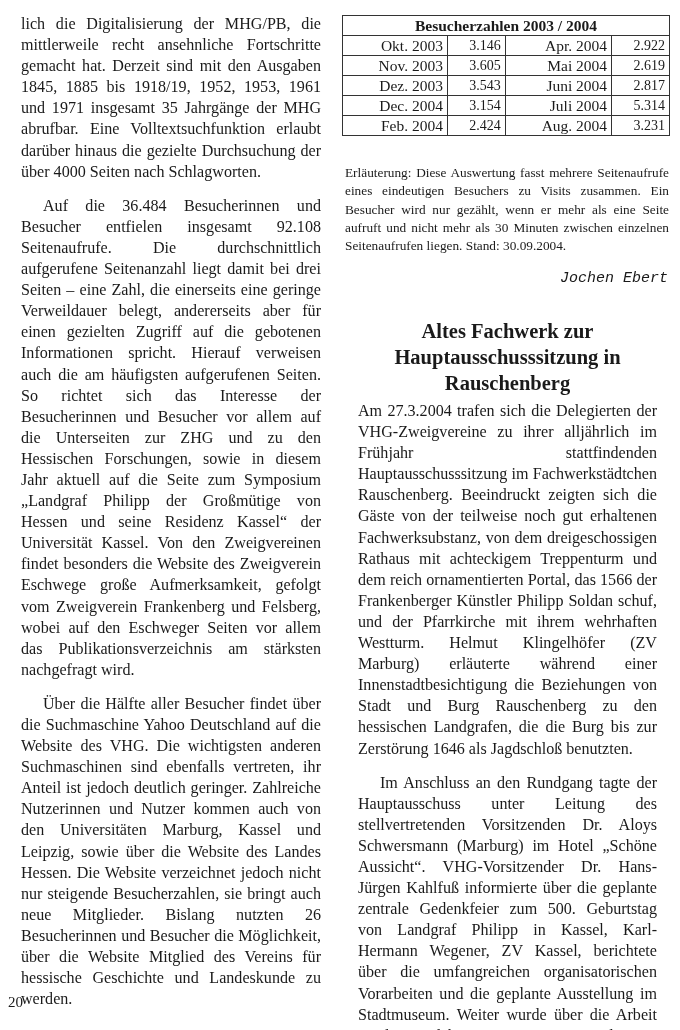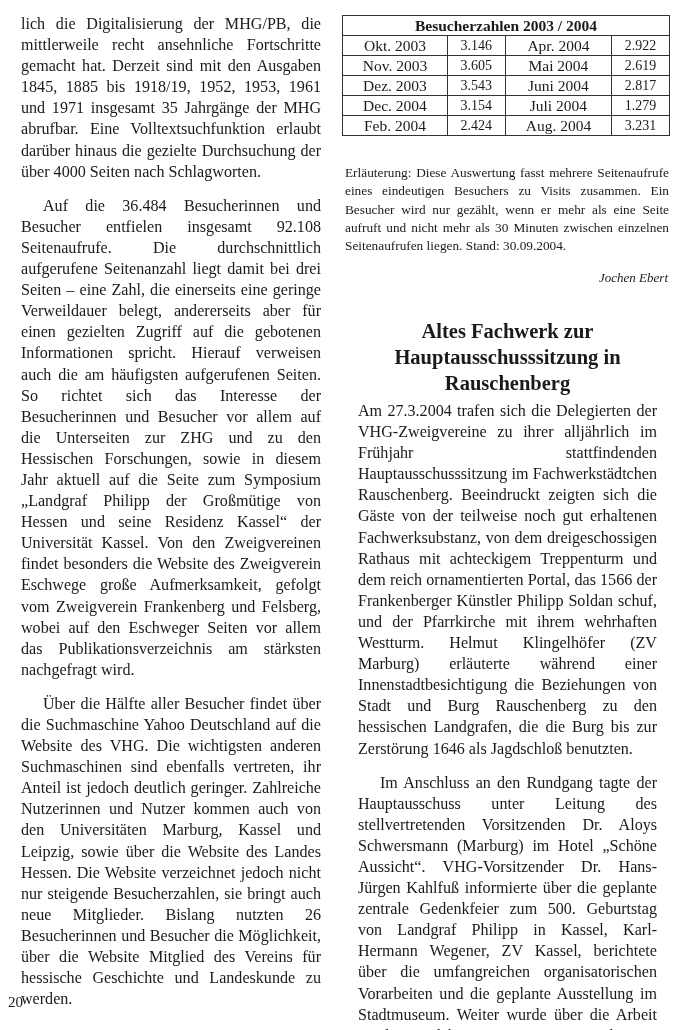--- a/index.html
+++ b/index.html
@@ -6,24 +6,24 @@
   body { width: 680px; height: 1030px; position: relative; overflow: hidden;
          font-family: "Liberation Serif", serif; color: #1a1a1a; }
   .col { position: absolute; top: 0; }
   .col-left { left: 8px; width: 326px; }
   p.para { margin: 13px; font-size: 16.1px; line-height: 21.1px; text-align: justify; hyphens: none; }
   p.para.indent { text-indent: 22px; }
   .left-text { margin-top: 3px; }
   table.stats { position: absolute; left: 342px; top: 15px; width: 328px; border-collapse: collapse; font-size: 15.5px; }
   table.stats td, table.stats th { border: 1px solid #333; padding: 0 4px; height: 19px; line-height: 19px; }
   table.stats th { font-weight: bold; text-align: center; font-size: 15.5px; }
-  table.stats td.m { text-align: center; }
-  table.stats td.v { text-align: center; font-size: 14px; }
+  table.stats td.m { text-align: right; }
+  table.stats td.v { text-align: right; font-size: 14px; }
   .note { position: absolute; left: 345px; top: 164px; width: 324px; font-size: 13.3px; line-height: 18.3px; text-align: justify; margin: 0; }
-  .author { position: absolute; right: 12px; top: 270px; font-style: italic; font-size: 13px; margin: 0; }
+  .author { position: absolute; right: 12px; top: 270px; font-style: italic; font-size: 15px; margin: 0; font-family: Liberation Mono, monospace; }
   .headline { position: absolute; left: 345px; top: 318px; width: 325px; text-align: center; font-weight: bold; font-size: 20.5px; line-height: 26px; margin: 0; }
   .article { position: absolute; left: 345px; top: 387px; width: 325px; }
   .page-num { position: absolute; left: 8px; top: 994px; font-size: 15px; margin: 0; }
 </style>
 </head>
 <body>
 
 <div class="col col-left">
   <div class="left-text">
     <p class="para">lich die Digitalisierung der MHG/PB, die mittlerweile recht ansehnliche Fortschritte gemacht hat. Derzeit sind mit den Ausgaben 1845, 1885 bis 1918/19, 1952, 1953, 1961 und 1971 insgesamt 35 Jahrgänge der MHG abrufbar. Eine Volltextsuchfunktion erlaubt darüber hinaus die gezielte Durchsuchung der über 4000 Seiten nach Schlagworten.</p>
@@ -52,21 +52,21 @@
   <tr>
     <td class="m">Dez. 2003</td>
     <td class="v">3.543</td>
     <td class="m">Juni 2004</td>
     <td class="v">2.817</td>
   </tr>
   <tr>
     <td class="m">Dec. 2004</td>
     <td class="v">3.154</td>
     <td class="m">Juli 2004</td>
-    <td class="v">1.279</td>
+    <td class="v">5.314</td>
   </tr>
   <tr>
     <td class="m">Feb. 2004</td>
     <td class="v">2.424</td>
     <td class="m">Aug. 2004</td>
     <td class="v">3.231</td>
   </tr>
 </tbody>
   </table>
 

